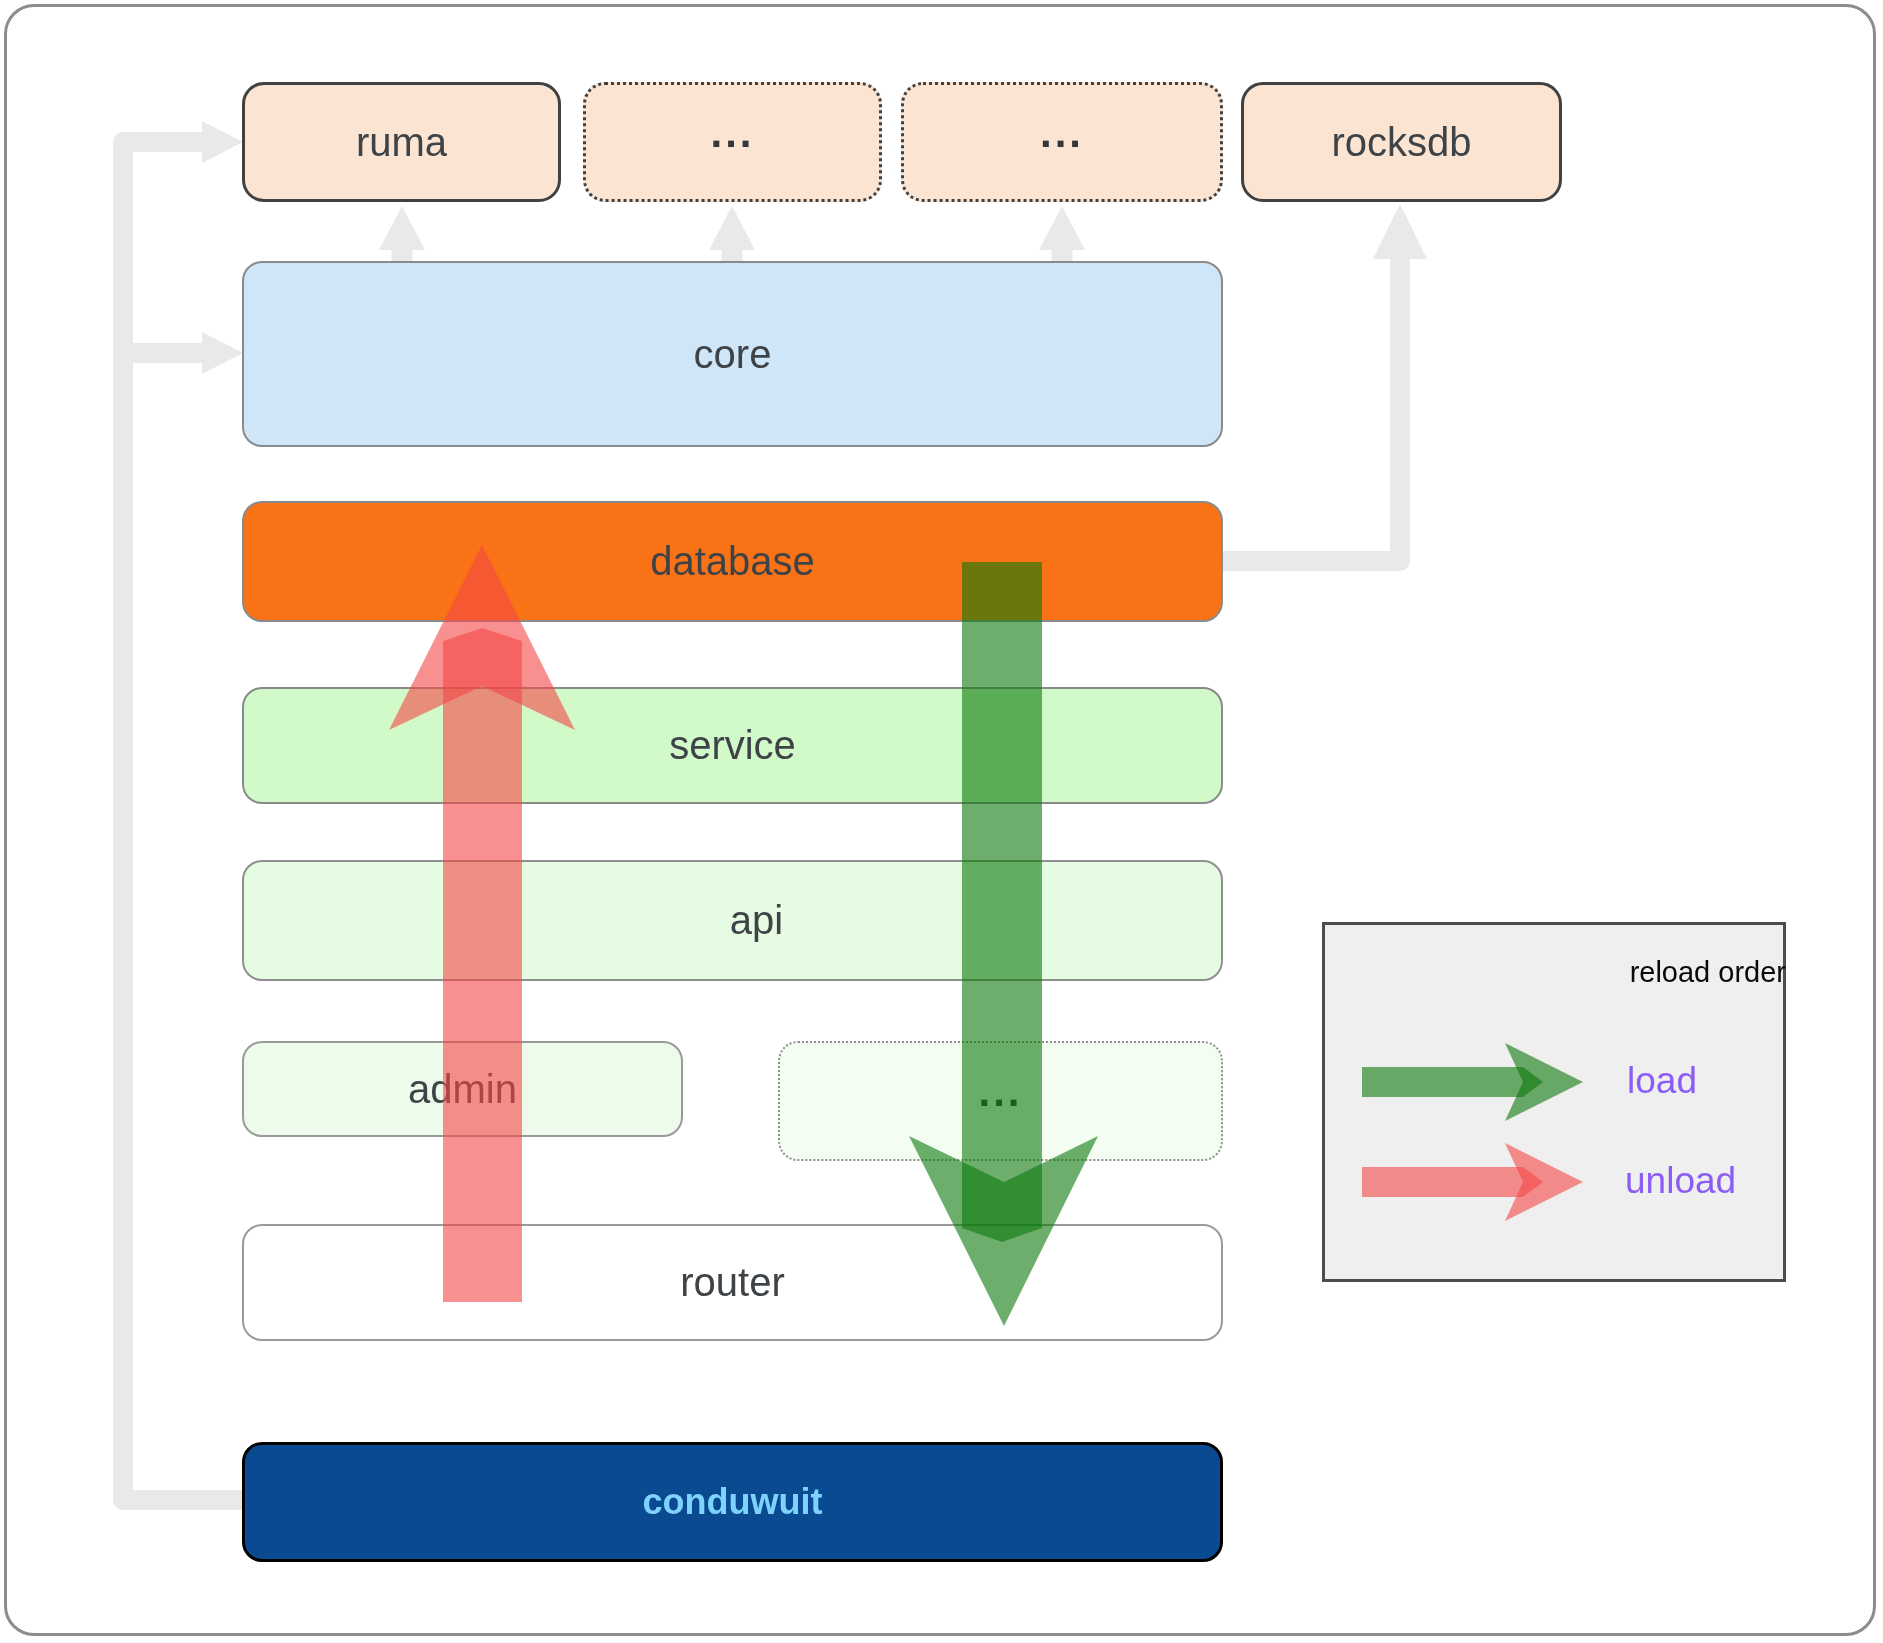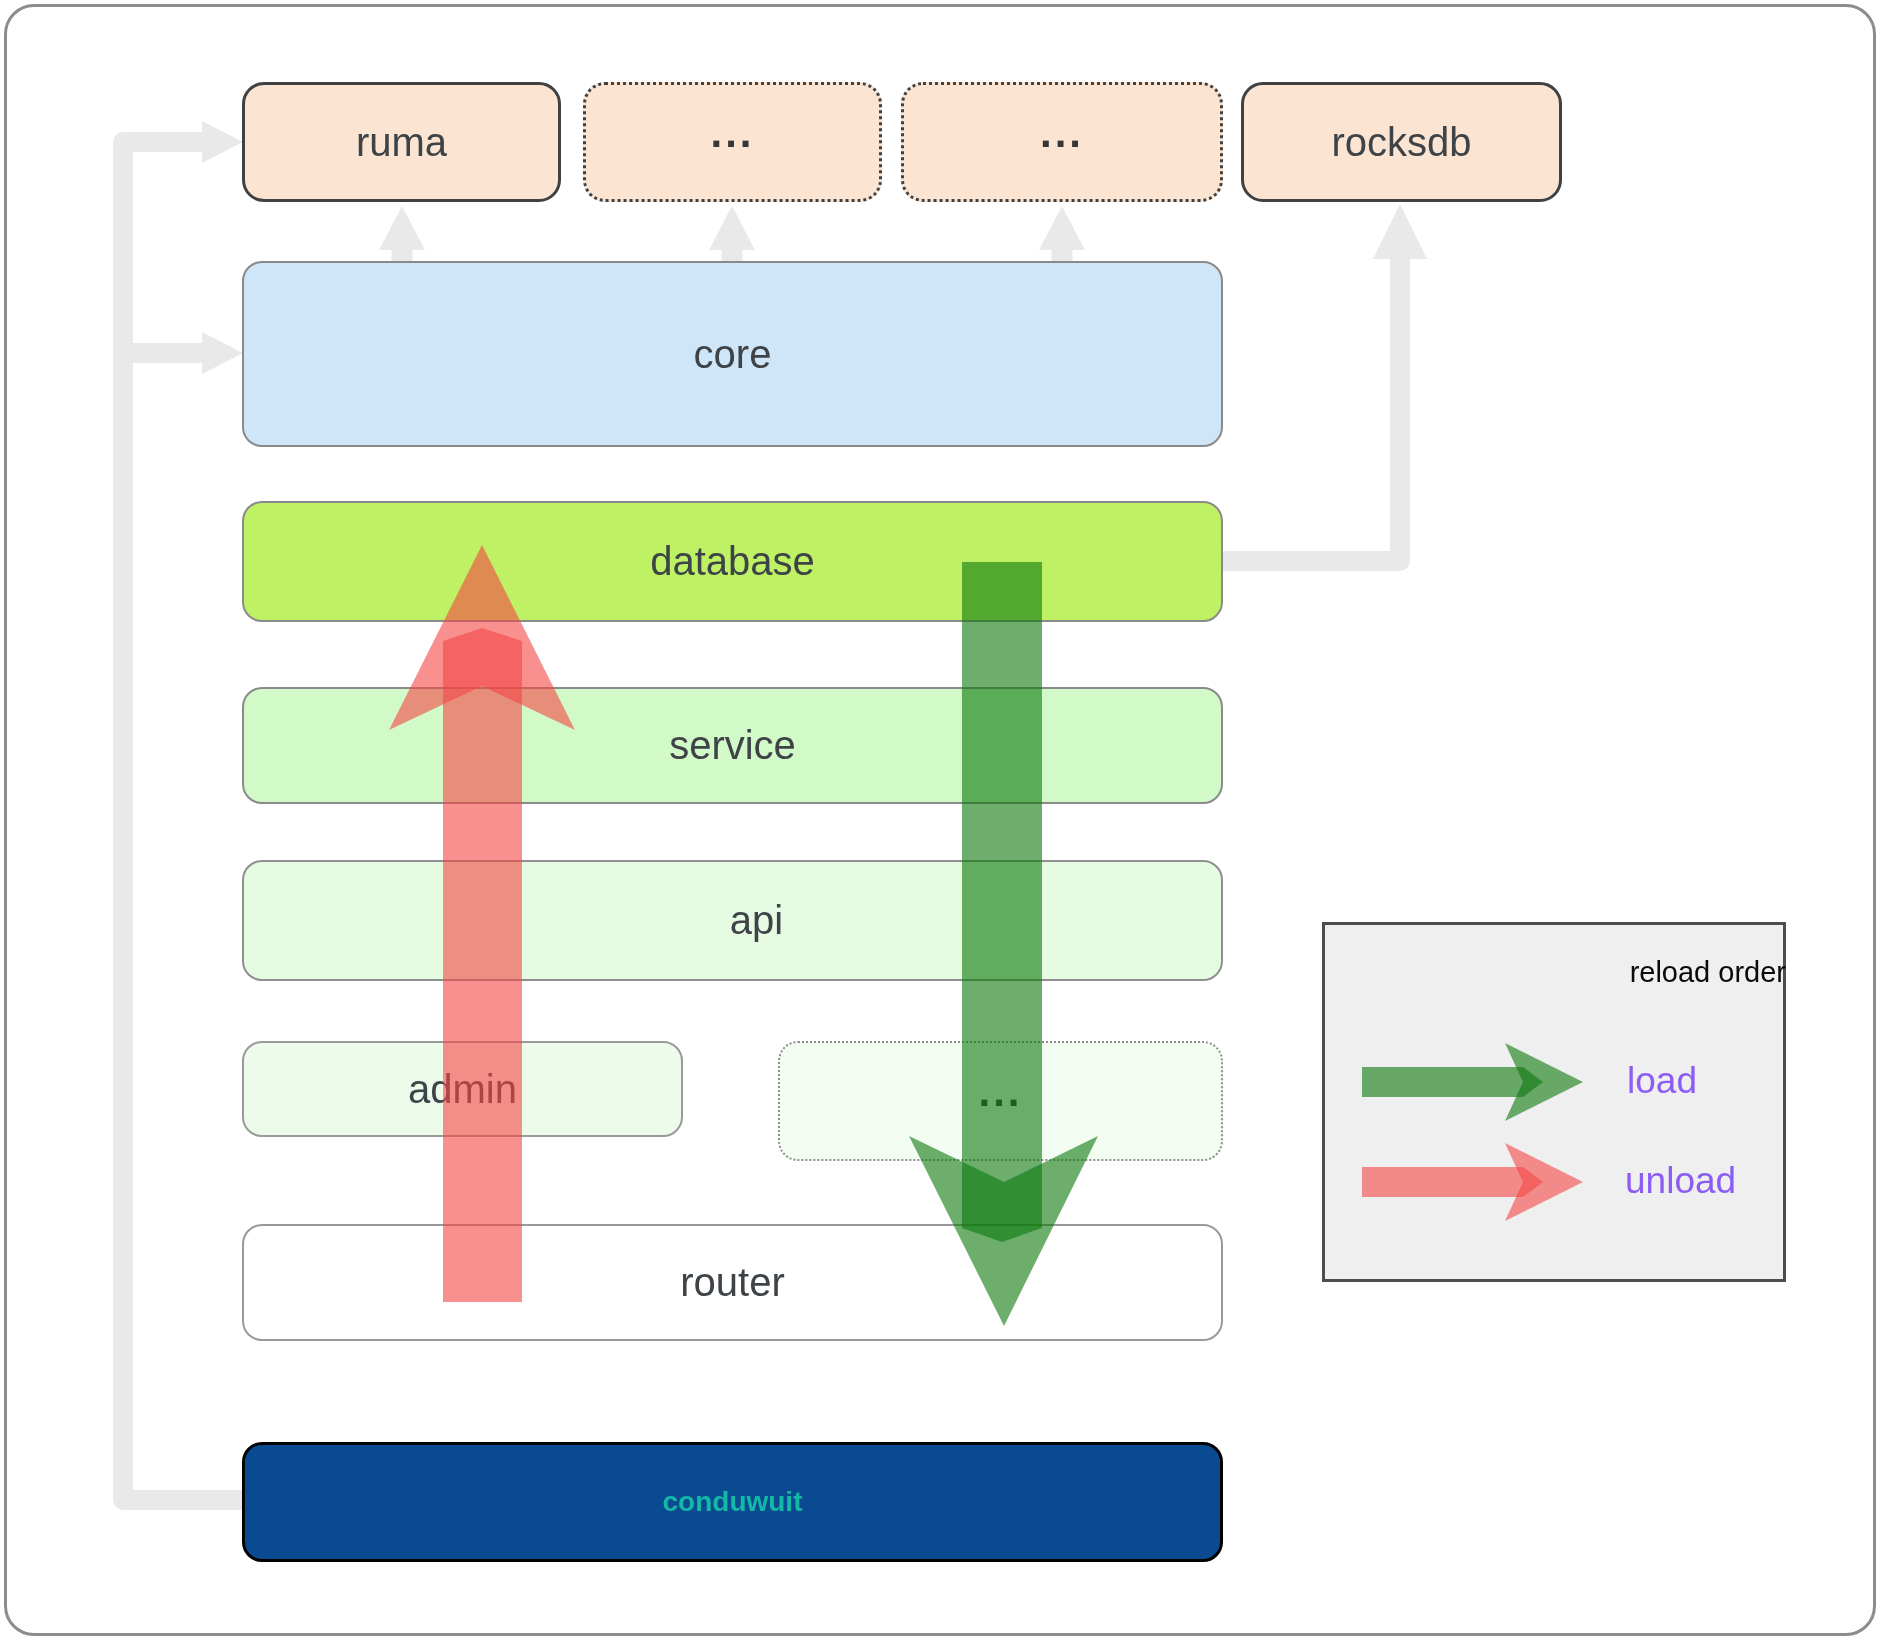--- a/index.html
+++ b/index.html
@@ -8,27 +8,27 @@
         border:3px solid #8c8c8c;border-radius:30px;background:#ffffff;box-sizing:border-box;}
   svg.layer{position:absolute;left:0;top:0;width:1883px;height:1643px;pointer-events:none;}
   #connector-layer{z-index:0;}
   #arrow-layer{z-index:3;}
   .node{position:absolute;display:flex;align-items:center;justify-content:center;
         box-sizing:border-box;z-index:1;font-size:40px;color:#3e4347;}
   .r22{border-radius:22px;} .r20{border-radius:20px;}
   .peach{background:#fbe5d2;border:3px solid #414141;}
   .peach-dotted{background:#fbe5d2;border:3px dotted #414141;}
   .core{background:#cfe6f9;border:2px solid #8a8a8a;}
-  .db{background:#bef264;border:2px solid #8a8a8a;}
+  .db{background:#f97316;border:2px solid #8a8a8a;}
   .service{background:#d2fac9;border:2px solid #8a8a8a;}
   .api{background:#e6fce2;border:2px solid #8f8f8f;}
   .admin{background:#edfbeb;border:2px solid #9a9a9a;}
   .admin-dotted{background:#f3fdf2;border:2px dotted #8f8f8f;}
   .router{background:#ffffff;border:2px solid #9a9a9a;}
-  .conduwuit{background:#0a4a90;border:3px solid #000;color:#14b8a6;font-weight:600;font-size:28px;}
+  .conduwuit{background:#0a4a90;border:3px solid #000;color:#7dd3fc;font-weight:600;font-size:36px;}
   .ellipsis{font-weight:800;font-size:42px;letter-spacing:3px;transform:translateY(-9px);color:#33373c;}
   .legend{position:absolute;left:1322px;top:922px;width:464px;height:360px;
           background:#efefef;border:3px solid #4d4d4d;box-sizing:border-box;z-index:1;}
   .legend-title{position:absolute;left:1322px;top:956px;width:464px;text-align:right;
                 font-size:29px;color:#0a0a0a;z-index:2;}
   .legend-label{position:absolute;font-size:37px;color:#8b5cf6;z-index:2;}
   #legend-load-label{left:1627px;top:1060px;}
   #legend-unload-label{left:1625px;top:1160px;}
 </style>
 </head>

